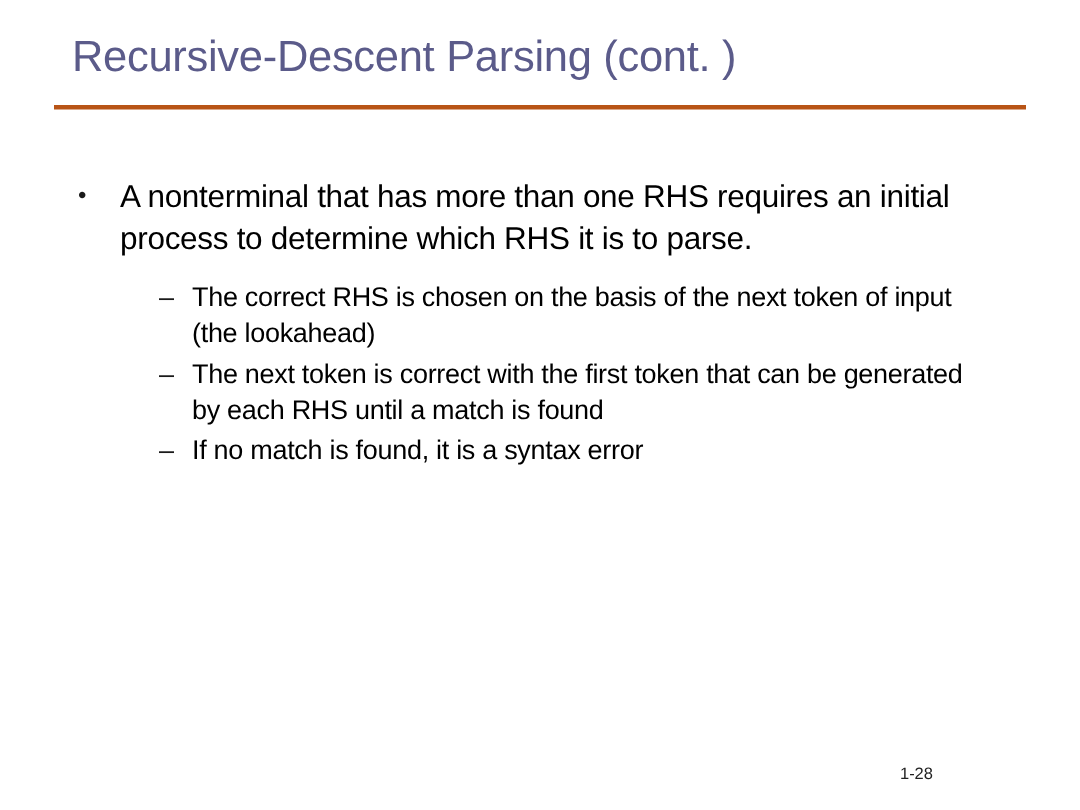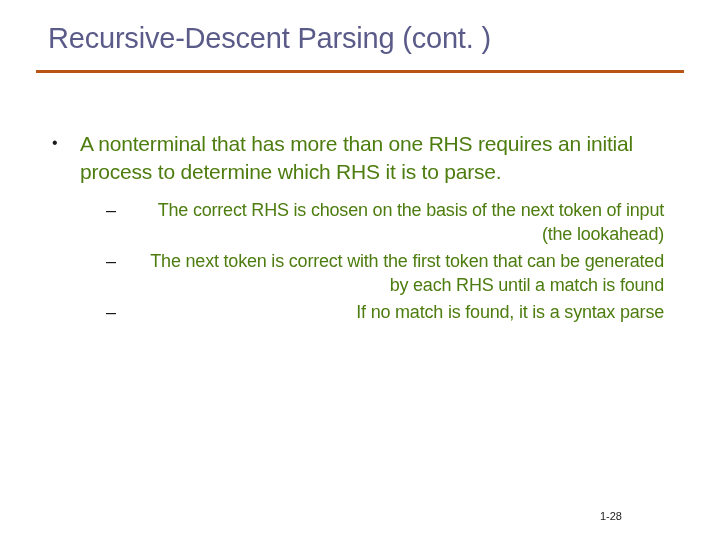--- a/index.html
+++ b/index.html
@@ -34,22 +34,21 @@
     top: 70px;
     width: 648px;
     height: 0;
     border-top: 3px solid #b85416;
   }
   .body {
     position: absolute;
     left: 48px;
     top: 118px;
     width: 624px;
-    color: #4d7c0f;
-    margin-top: 12px;
+    color: #000000;
   }
   .lvl1 {
     position: relative;
     padding-left: 32px;
     font-size: 21px;
     line-height: 1.32;
     letter-spacing: -0.2px;
     margin-bottom: 14px;
   }
   .lvl1::before {
@@ -64,21 +63,20 @@
     padding-left: 58px;
     padding-right: 8px;
   }
   .lvl2 {
     position: relative;
     padding-left: 22px;
     font-size: 18px;
     line-height: 1.3;
     letter-spacing: -0.2px;
     margin-bottom: 4px;
-    text-align: right;
   }
   .lvl2::before {
     content: "–";
     position: absolute;
     left: 0px;
     top: 0px;
     font-size: 18px;
     color: #1a1a1a;
   }
   .page-num {
@@ -96,18 +94,18 @@
 <div class="slide">
 
   <div class="title">Recursive-Descent Parsing (cont. )</div>
   <div class="title-rule"></div>
 
   <div class="body">
     <div class="lvl1">A nonterminal that has more than one RHS requires an initial process to determine which RHS it is to parse.</div>
     <div class="lvl2-list">
       <div class="lvl2">The correct RHS is chosen on the basis of the next token of input (the lookahead)</div>
       <div class="lvl2">The next token is correct with the first token that can be generated by each RHS until a match is found</div>
-      <div class="lvl2">If no match is found, it is a syntax parse</div>
+      <div class="lvl2">If no match is found, it is a syntax error</div>
     </div>
   </div>
 
   <div class="page-num">1-28</div>
 </div>
 
 </body></html>

